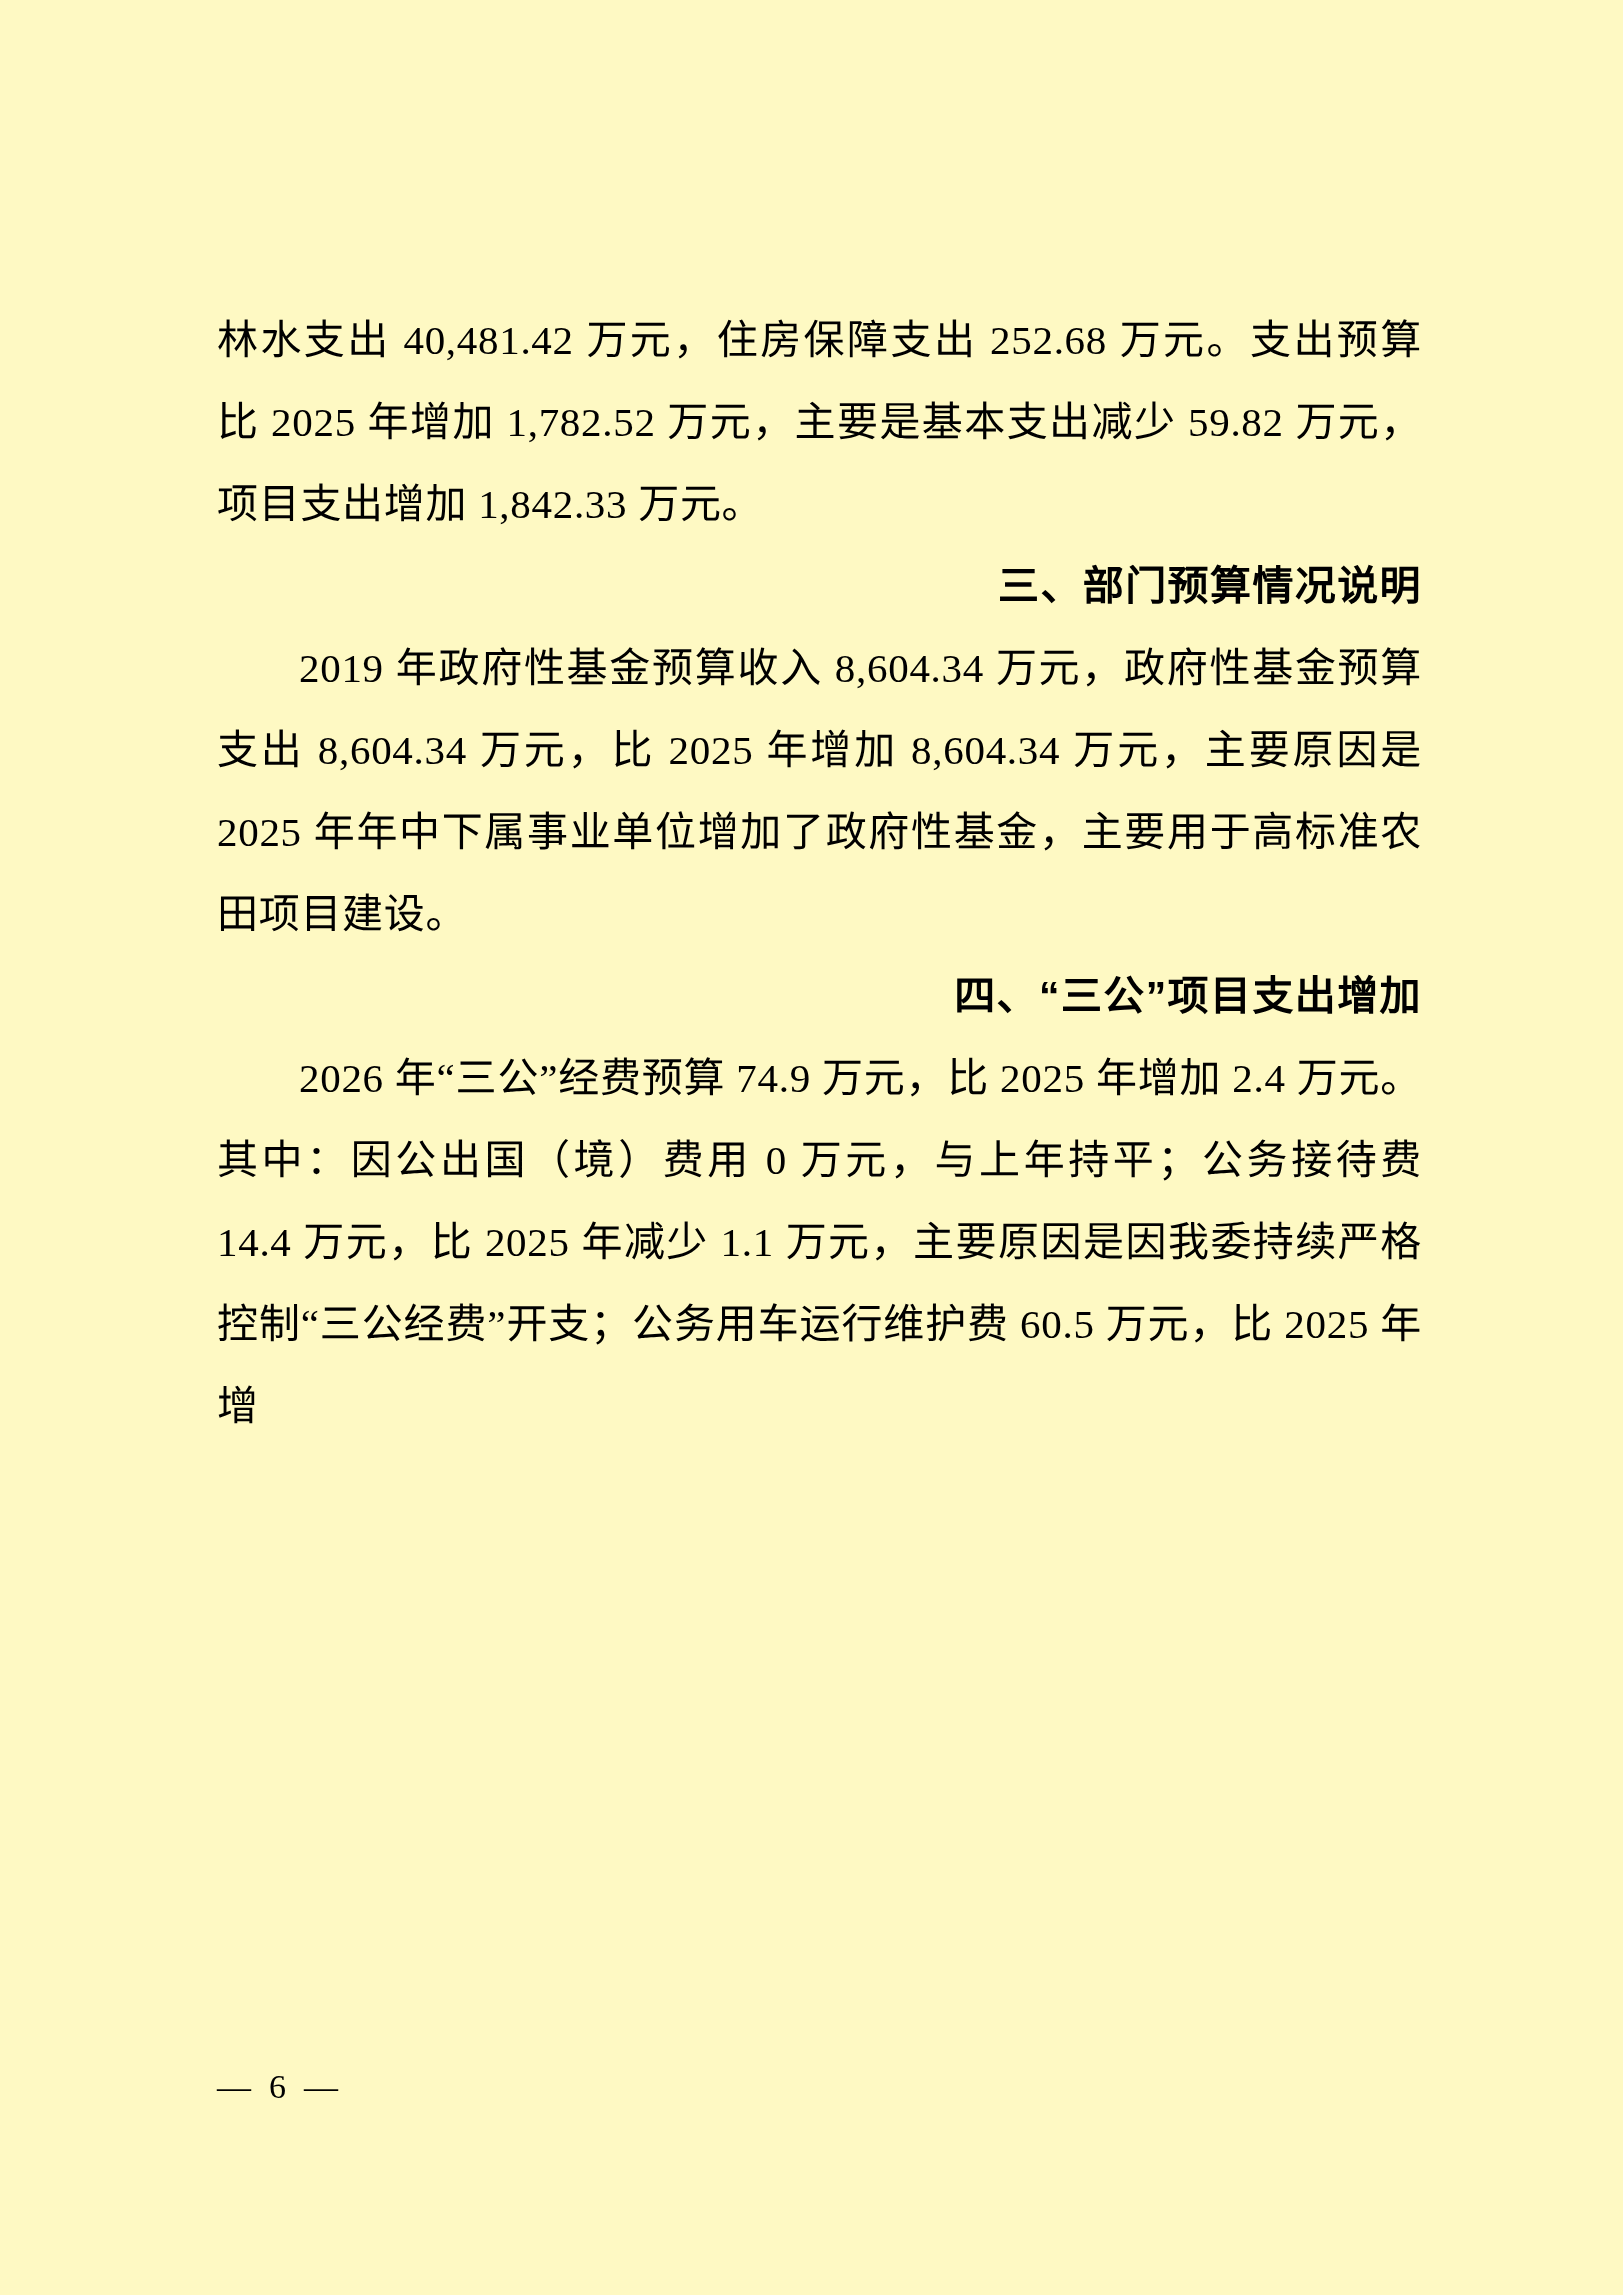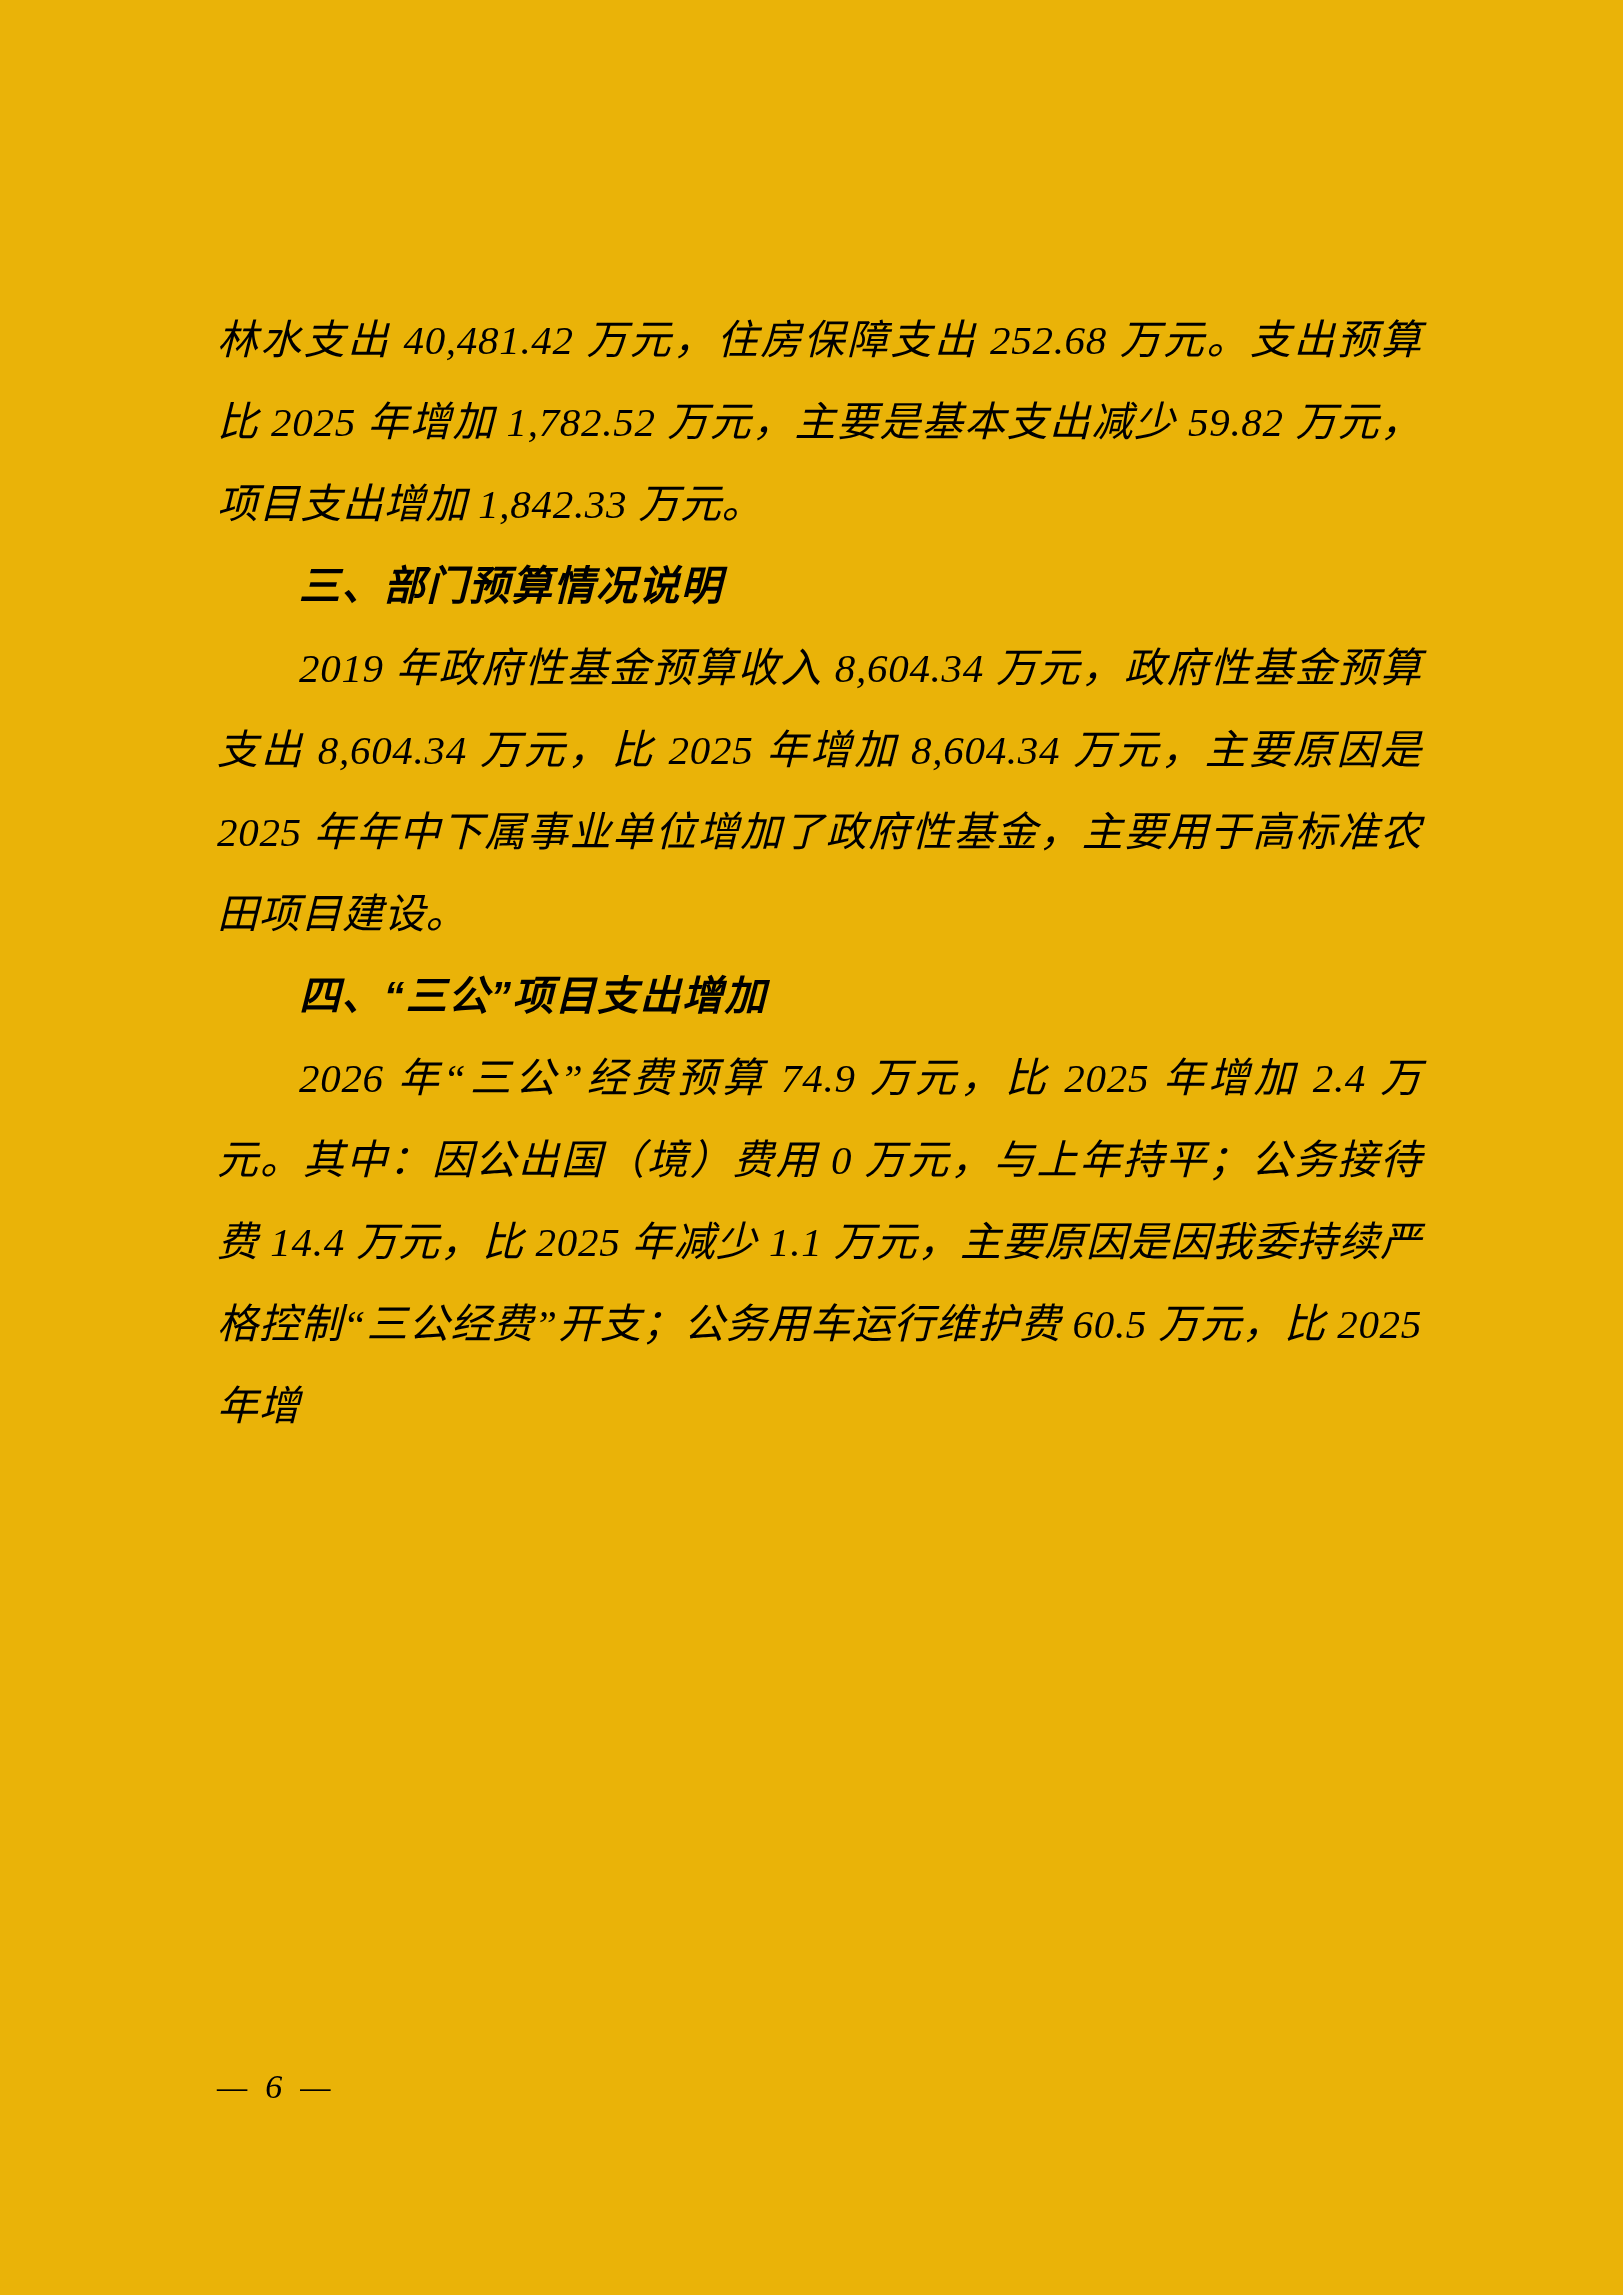--- a/index.html
+++ b/index.html
@@ -11,22 +11,21 @@
     height: 2295px;
     background: #ffffff;
     color: #000000;
     position: relative;
     font-family: "Liberation Serif", "DejaVu Serif", serif;
     overflow: hidden;
   }
   .page {
     position: absolute;
     inset: 0;
-    background: #eab308;
-    font-style: italic;
+    background: #fef9c3;
   }
   .content {
     position: absolute;
     left: 217px;
     top: 299px;
     width: 1205px;
   }
   .content p {
     margin: 0;
     font-size: 41px;
@@ -35,21 +34,21 @@
     text-justify: inter-ideograph;
     letter-spacing: 0.7px;
   }
   .content p.indent {
     text-indent: 2em;
   }
   .content p.heading {
     font-family: "Liberation Sans", "DejaVu Sans", sans-serif;
     font-weight: 700;
     text-indent: 2em;
-    text-align: left;
+    text-align: right;
     letter-spacing: 1.4px;
   }
   .page-footer {
     position: absolute;
     left: 217px;
     top: 2066px;
     font-size: 34px;
     line-height: 42px;
     word-spacing: 9.5px;
     font-family: "Liberation Serif", "DejaVu Serif", serif;

